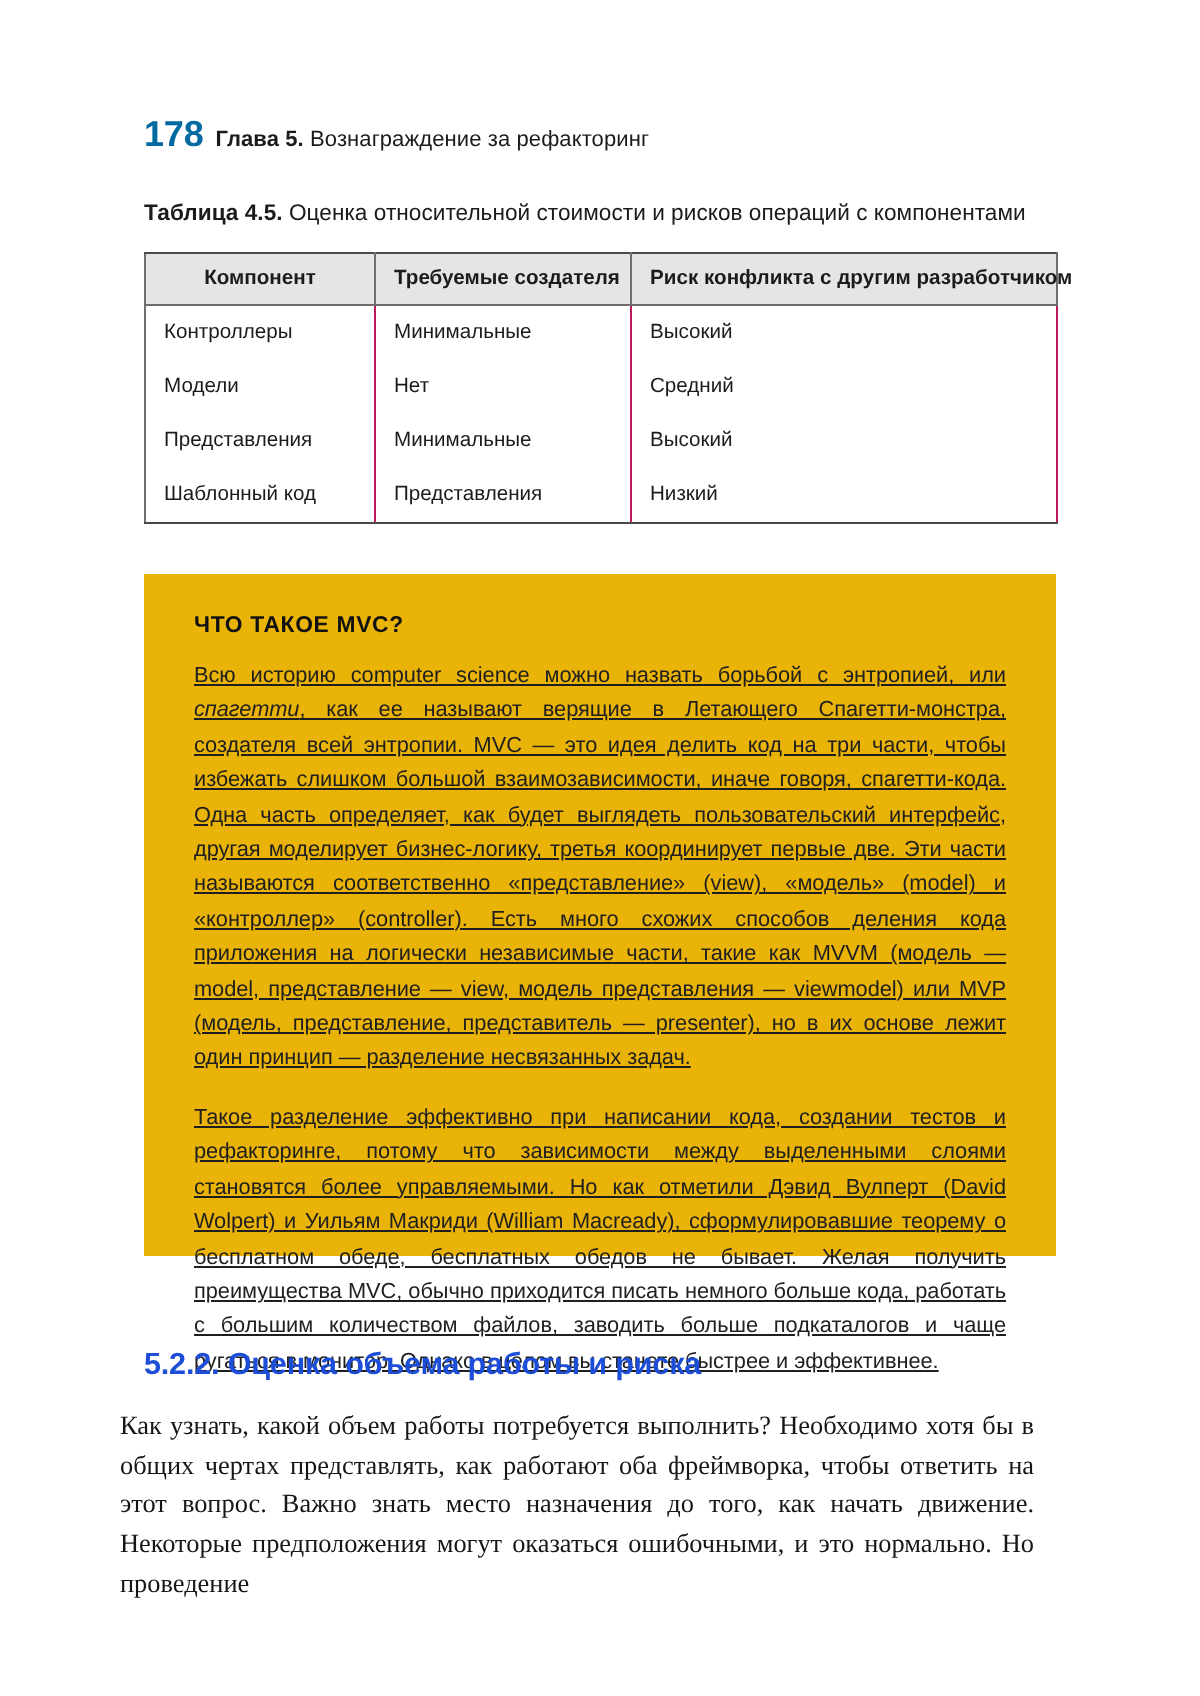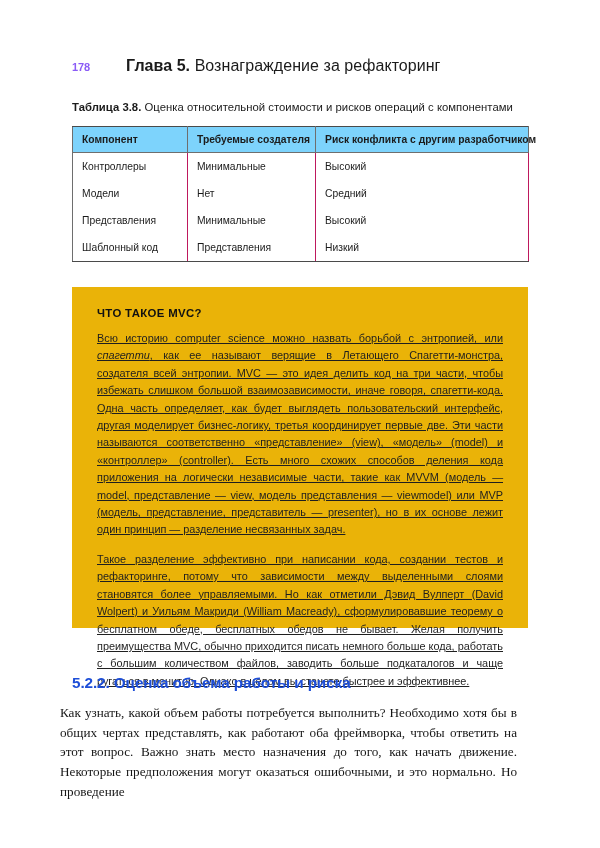--- a/index.html
+++ b/index.html
@@ -21,28 +21,28 @@
   .running-head {
     position: absolute;
     left: 72px;
     top: 57px;
     display: flex;
     align-items: baseline;
     white-space: nowrap;
   }
   .folio {
     font-family: "Liberation Sans", sans-serif;
+    font-size: 18px;
+    font-weight: bold;
+    color: #0369a1;
+    letter-spacing: -0.1px;
+  }
+  .head-chapter {
+    margin-left: 6px;
     font-size: 11px;
-    font-weight: bold;
-    color: #8b5cf6;
-    letter-spacing: -0.1px;
-  }
-  .head-chapter {
-    margin-left: 36px;
-    font-size: 16px;
     color: #1b1b1b;
     letter-spacing: 0.05px;
   }
   .head-chapter b { font-weight: bold; }
 
   
   .table-caption {
     position: absolute;
     left: 72px;
     top: 101px;
@@ -64,23 +64,23 @@
     border-collapse: collapse;
     width: 456px;
     table-layout: fixed;
     font-size: 10.3px;
     color: #1b1b1b;
   }
   table.data col.c1 { width: 115px; }
   table.data col.c2 { width: 128px; }
   table.data col.c3 { width: 213px; }
   table.data th {
-    background: #7dd3fc;
-    font-weight: bold;
-    text-align: left;
+    background: #e5e5e5;
+    font-weight: bold;
+    text-align: center;
     padding: 7px 9px 7px 9px;
     border: 1px solid #6e6e6e;
     border-top: 1.4px solid #4a4a4a;
     vertical-align: middle;
     letter-spacing: 0.01px;
     white-space: nowrap;
   }
   table.data td {
     padding: 8px 9px 8px 9px;
     border-left: 1px solid #6e6e6e;
@@ -149,21 +149,21 @@
 <body>
 
 <div class="page">
 
   <div class="running-head">
     <span class="folio">178</span>
     <span class="head-chapter"><b>Глава 5.</b>&nbsp;<span>Вознаграждение за рефакторинг</span></span>
   </div>
 
   <div class="table-caption">
-    <b>Таблица 3.8.</b>&nbsp;<span>Оценка относительной стоимости и рисков операций с компонентами</span>
+    <b>Таблица 4.5.</b>&nbsp;<span>Оценка относительной стоимости и рисков операций с компонентами</span>
   </div>
 
   <div class="tbl-wrap">
     <table class="data">
       <colgroup>
           <col class="c1">
           <col class="c2">
           <col class="c3">
         </colgroup>
       <thead>

